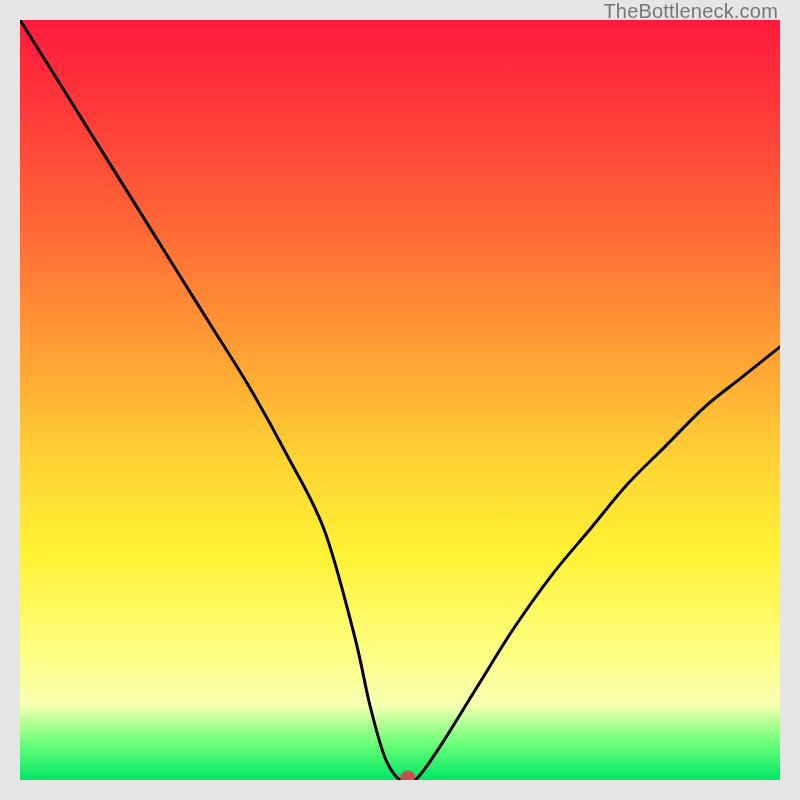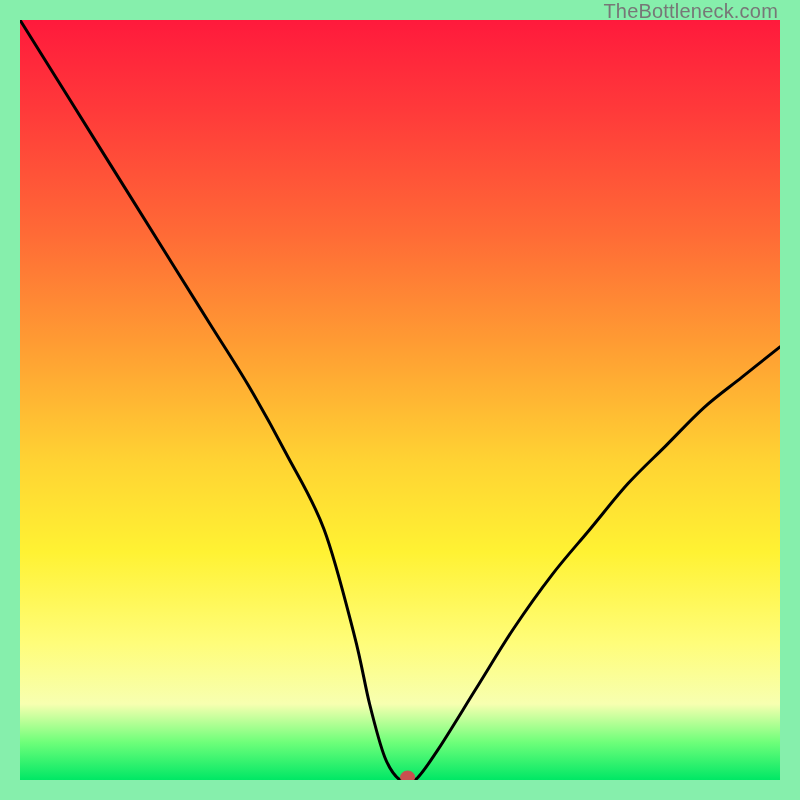--- a/index.html
+++ b/index.html
@@ -10,21 +10,21 @@
     background: #000;
     overflow: hidden;
     font-family: Arial, Helvetica, sans-serif;
   }
   .frame {
     position: absolute;
     top: 0;
     left: 0;
     width: 800px;
     height: 800px;
-    background: #86efac;
+    background: #e5e5e5;
   }
   .plot-area {
     position: absolute;
     top: 20px;
     left: 20px;
     width: 760px;
     height: 760px;
     background: linear-gradient(to bottom,
       #ff1a3c 0%,
       #ff3a3a 12%,

